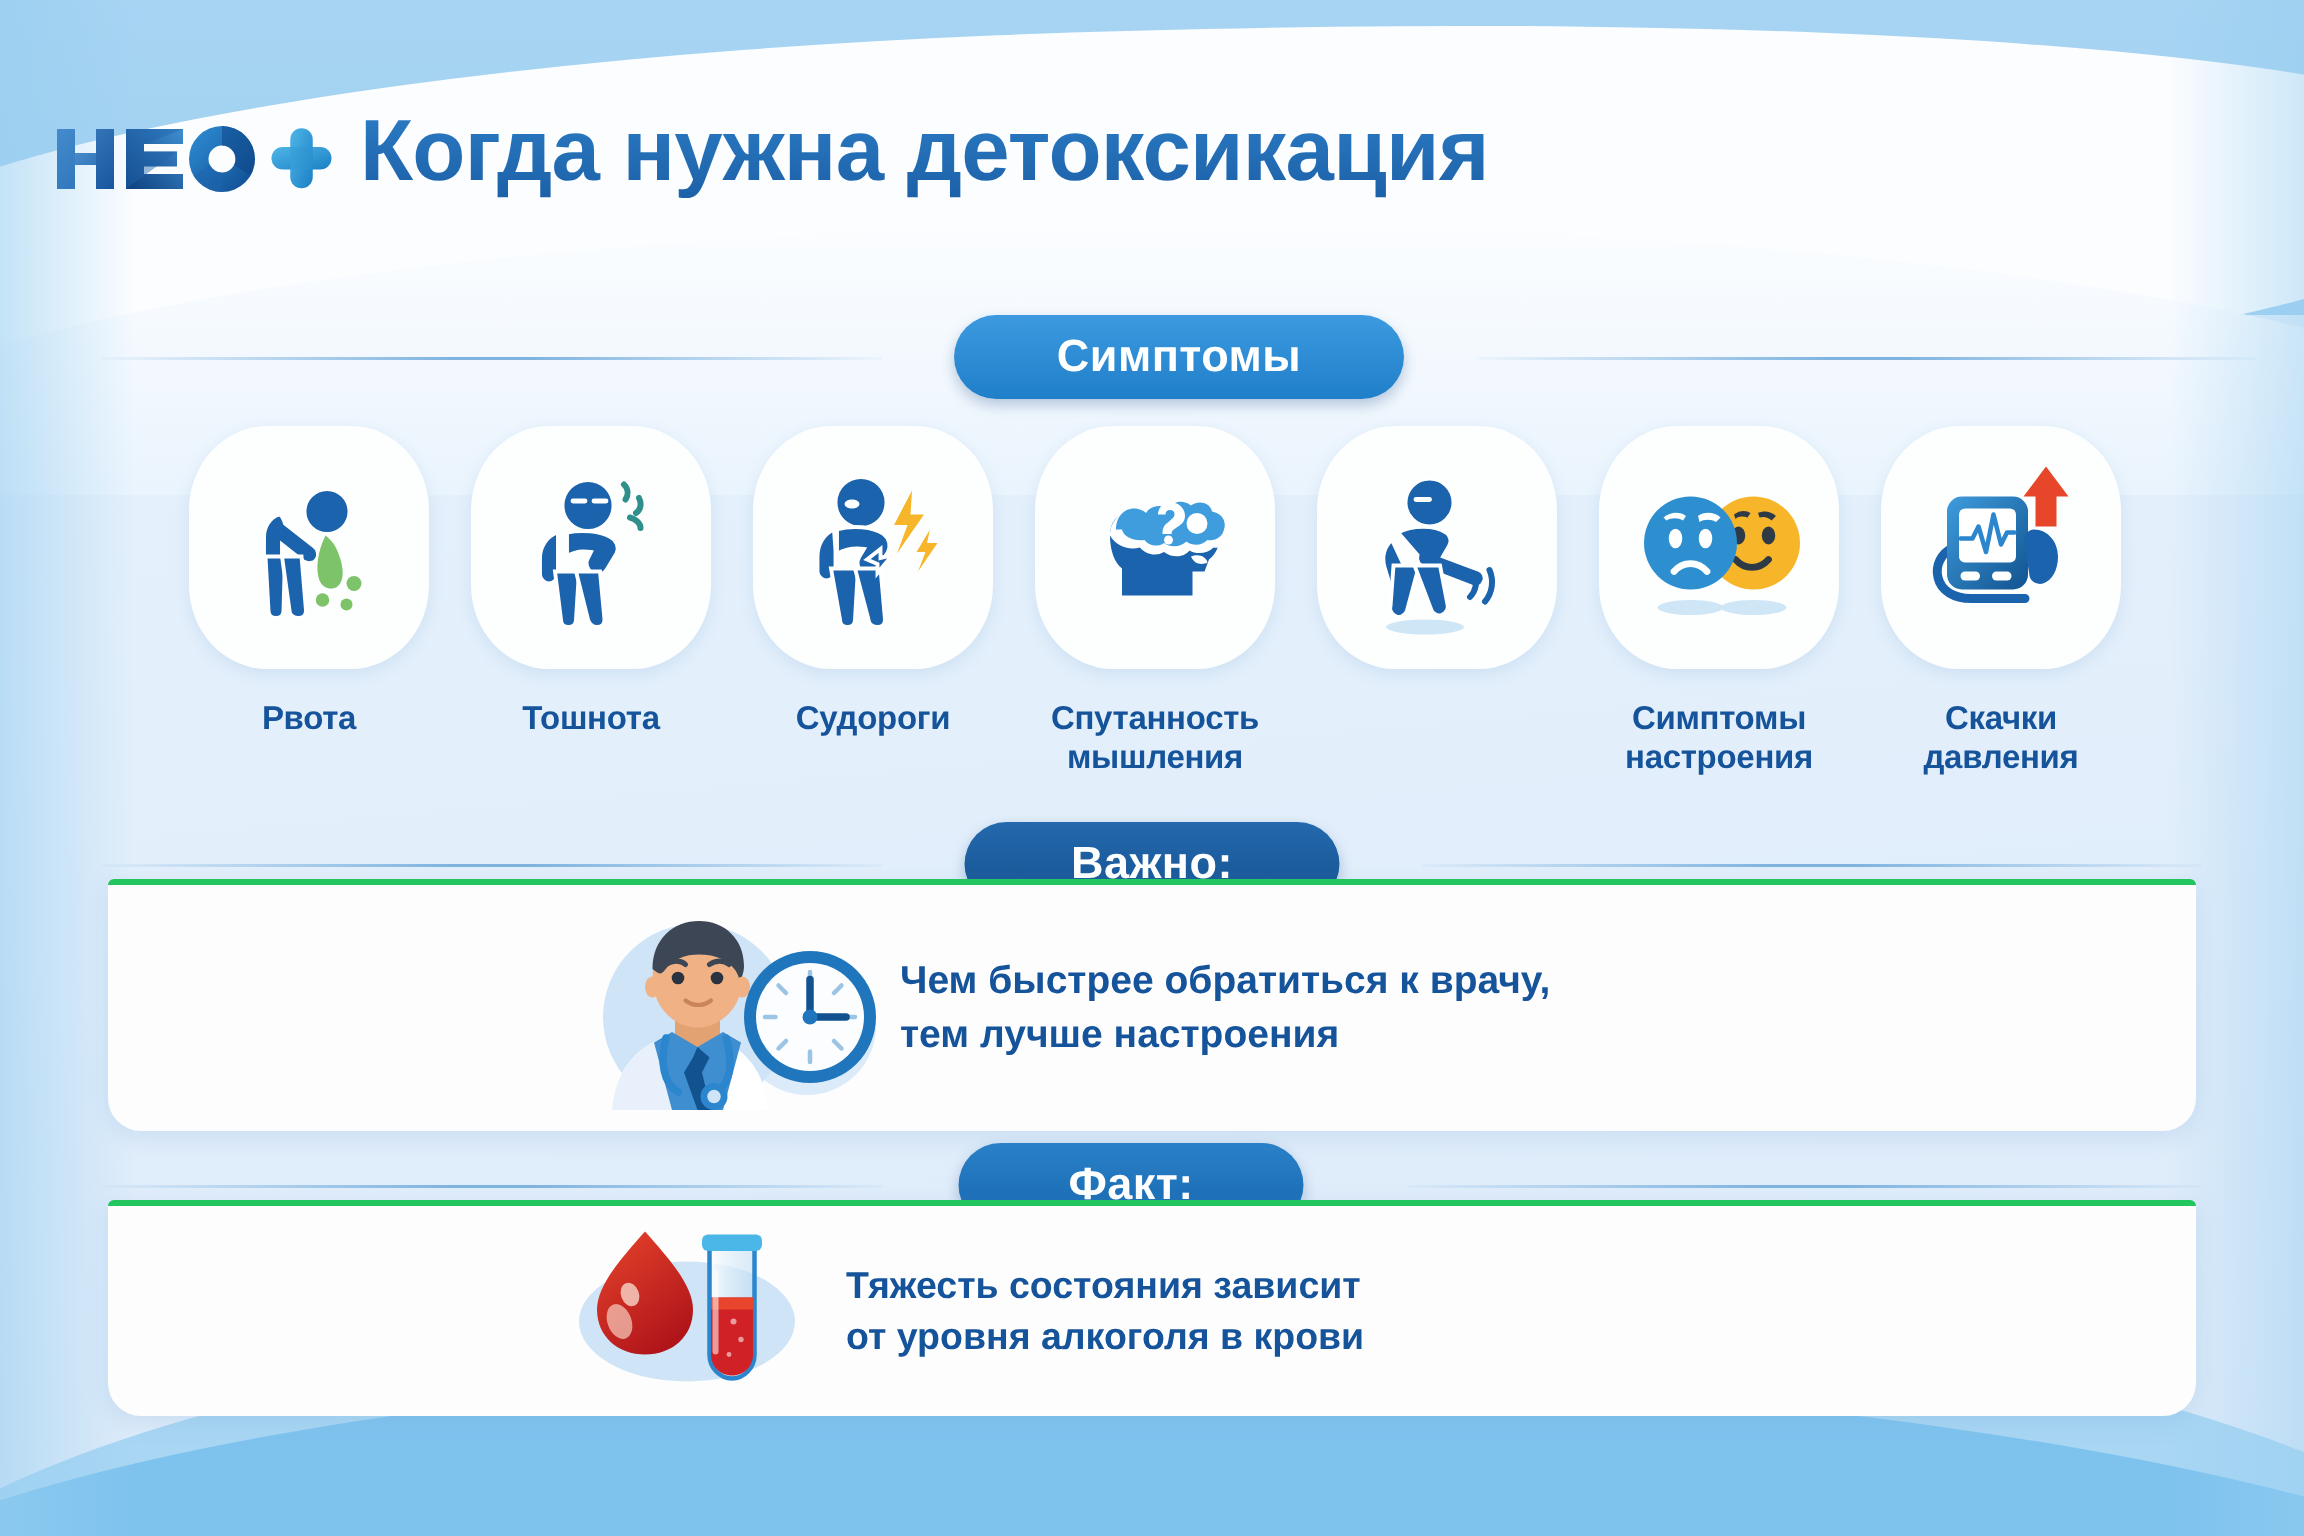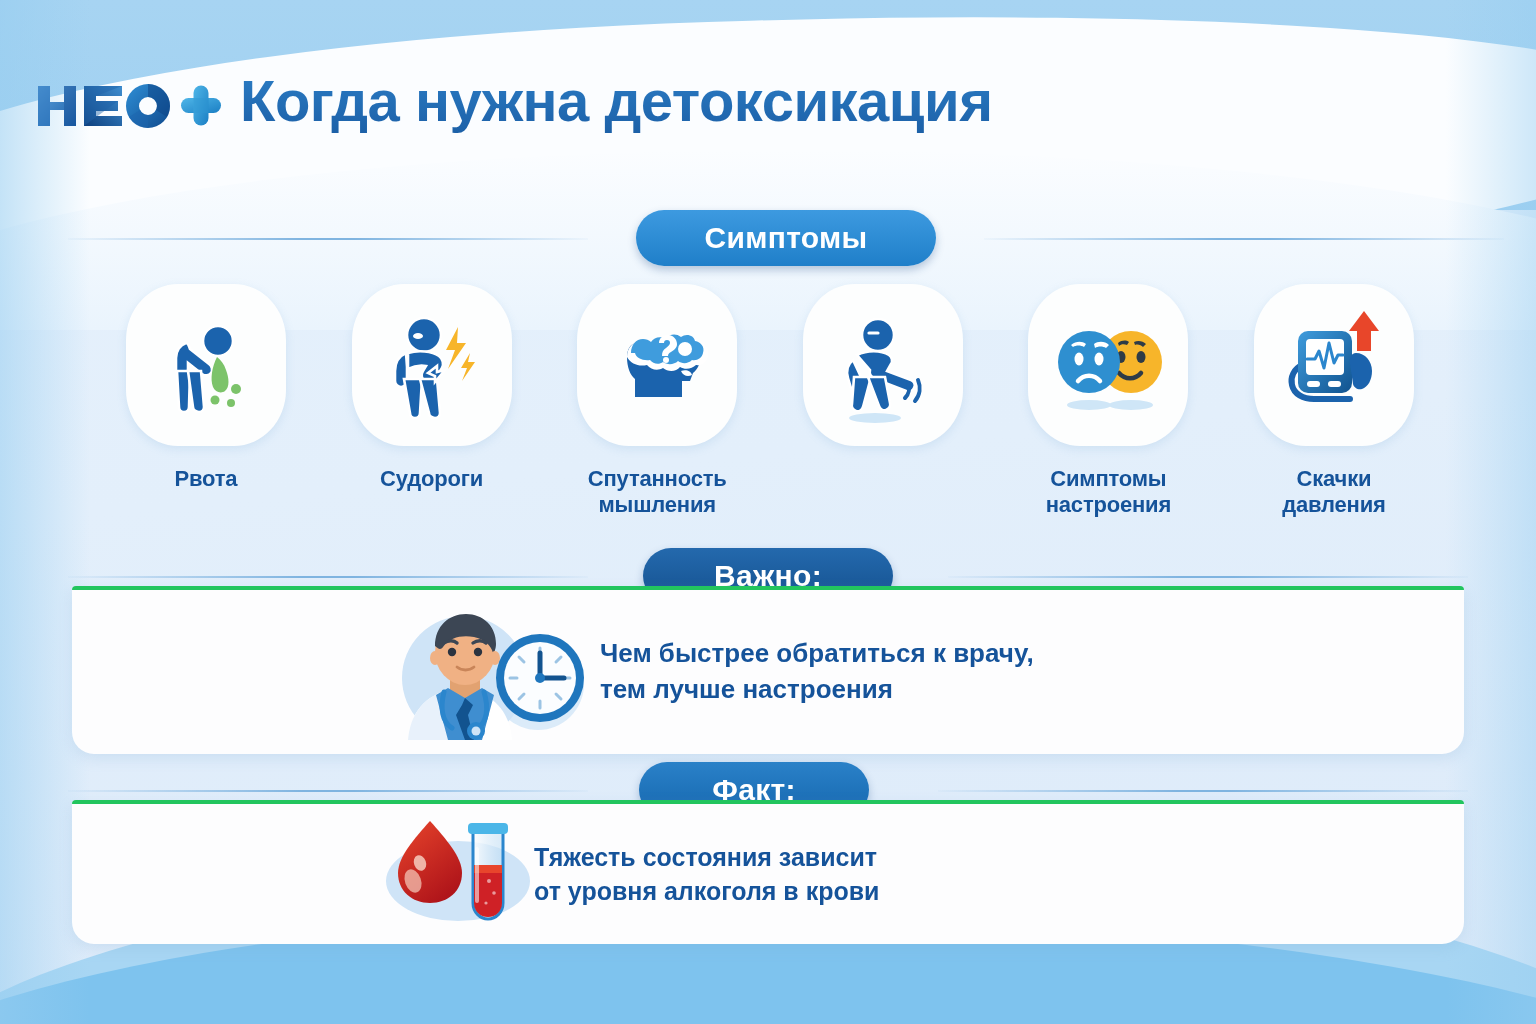--- a/index.html
+++ b/index.html
@@ -156,20 +156,45 @@
             <circle cx="69" cy="95" r="4.5"></circle>
             <circle cx="85" cy="98" r="4"></circle>
           </g>
         </svg>
       </div>
       <div class="sym-label">
         <div>Рвота</div>
       </div>
     </div>
 
+    <div class="sym">
+      <div class="sym-card">
+        <svg width="120" height="120" viewBox="0 0 120 120">
+          <g fill="#1b63ad" stroke="#ffffff" stroke-width="2.6">
+            <circle cx="58" cy="32" r="17"></circle>
+            <path d="M38 50c-7 2-12 9-12 17v11c0 3 3 6 6 6s6-3 6-6V62z"></path>
+            <path d="M44 50c10-2 22-1 29 3 4 2 6 7 4 11l-6 10c-2 4-7 5-10 3-4-2-5-7-3-10l2-4c-6-1-12 0-16 3z"></path>
+            <path d="M36 76h16l-2 32c0 3-2 5-5 5s-5-2-5-5z"></path>
+            <path d="M50 76h16l3 32c0 3-2 5-5 5s-5-2-6-5z"></path>
+          </g>
+          <g fill="none" stroke="#ffffff" stroke-width="3.2" stroke-linecap="round">
+            <path d="M48 29h8"></path>
+              <path d="M62 29h8"></path>
+          </g>
+          <g fill="none" stroke="#2e8f8b" stroke-width="4" stroke-linecap="round">
+            <path d="M82 18c3 3 3 7 1 10"></path>
+            <path d="M92 27c2 4 1 8-2 10"></path>
+            <path d="M86 40c4 1 7 4 7 7"></path>
+          </g>
+        </svg>
+      </div>
+      <div class="sym-label">
+        <div>Тошнота</div>
+      </div>
+    </div>
 
     <div class="sym">
       <div class="sym-card">
         <svg width="120" height="120" viewBox="0 0 120 120">
           <g fill="#1b63ad" stroke="#ffffff" stroke-width="2.6">
             <circle cx="52" cy="30" r="17"></circle>
             <path d="M34 48c-7 3-11 10-11 18v10c0 3 3 6 6 6s6-3 6-6V62z"></path>
             <path d="M36 48c10-3 24-2 31 3 4 3 5 8 3 12l-7 11c-2 4-7 5-10 2-4-2-4-7-2-10l3-5c-6-1-12 0-18 3z"></path>
             <path d="M32 74h18l-2 34c0 3-2 5-5 5s-5-2-5-5z"></path>
             <path d="M48 74h17l3 34c0 3-2 5-5 5s-6-2-6-5z"></path>
@@ -351,21 +376,21 @@
     </div>
   </div>
 
   <div class="sec" style="top:762px;text-align:center;">
     <div class="rule l" style="width:520px;"></div>
     <div class="rule r" style="width:530px;"></div>
     <div class="pill mid" style="min-width:230px;left:calc(50% - 14px);">Факт:</div>
   </div>
 
   <div class="panel" style="top:800px;height:140px;">
-    <div class="panel-inner" style="padding-left:300px;">
+    <div class="panel-inner" style="padding-left:300px;gap:30px;">
       <div class="panel-art">
         <svg width="180" height="130" viewBox="0 0 180 130">
           <defs>
             <linearGradient id="dropg" x1="0" y1="0" x2="0.6" y2="1">
               <stop offset="0" stop-color="#e8452c"></stop>
                 <stop offset="1" stop-color="#b0151a"></stop>
             </linearGradient>
             <linearGradient id="tubeg" x1="0" y1="0" x2="1" y2="0">
               <stop offset="0" stop-color="#ffffff" stop-opacity=".85"></stop>
               <stop offset="1" stop-color="#bcdcf3" stop-opacity=".55"></stop>

